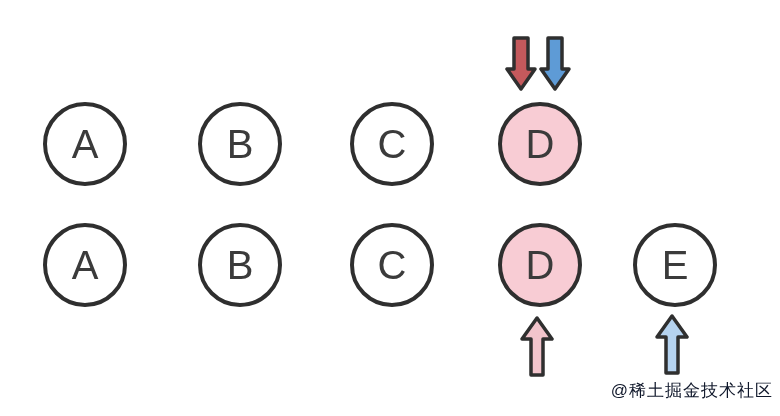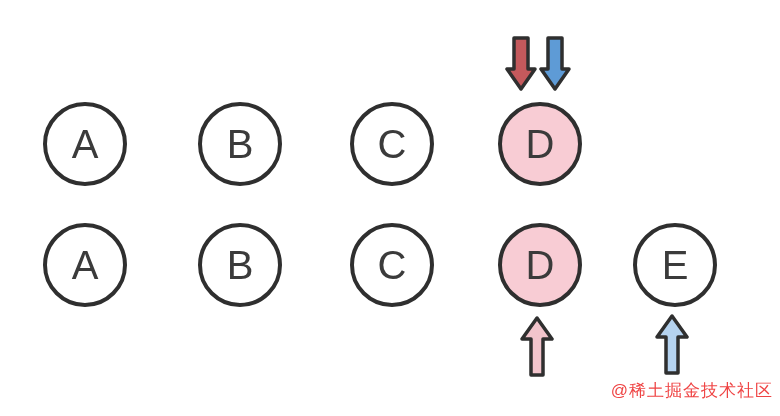--- a/index.html
+++ b/index.html
@@ -44,21 +44,21 @@
   .arrow-blue-down { left: 539px; top: 36px; }
   .arrow-pink-up   { left: 520px; top: 316px; }
   .arrow-blue-up   { left: 655px; top: 314px; }
 
   .watermark {
     position: absolute;
     right: 7px;
     top: 381px;
     font-size: 17px;
     line-height: 20px;
-    color: #ef4444;
+    color: #0f172a;
     letter-spacing: 1px;
     text-align: right;
   }
 </style>
 </head>
 <body>
 
 <div class="canvas">
 
   <svg class="arrow arrow-red-down" width="33" height="56" viewBox="0 0 33 56">

